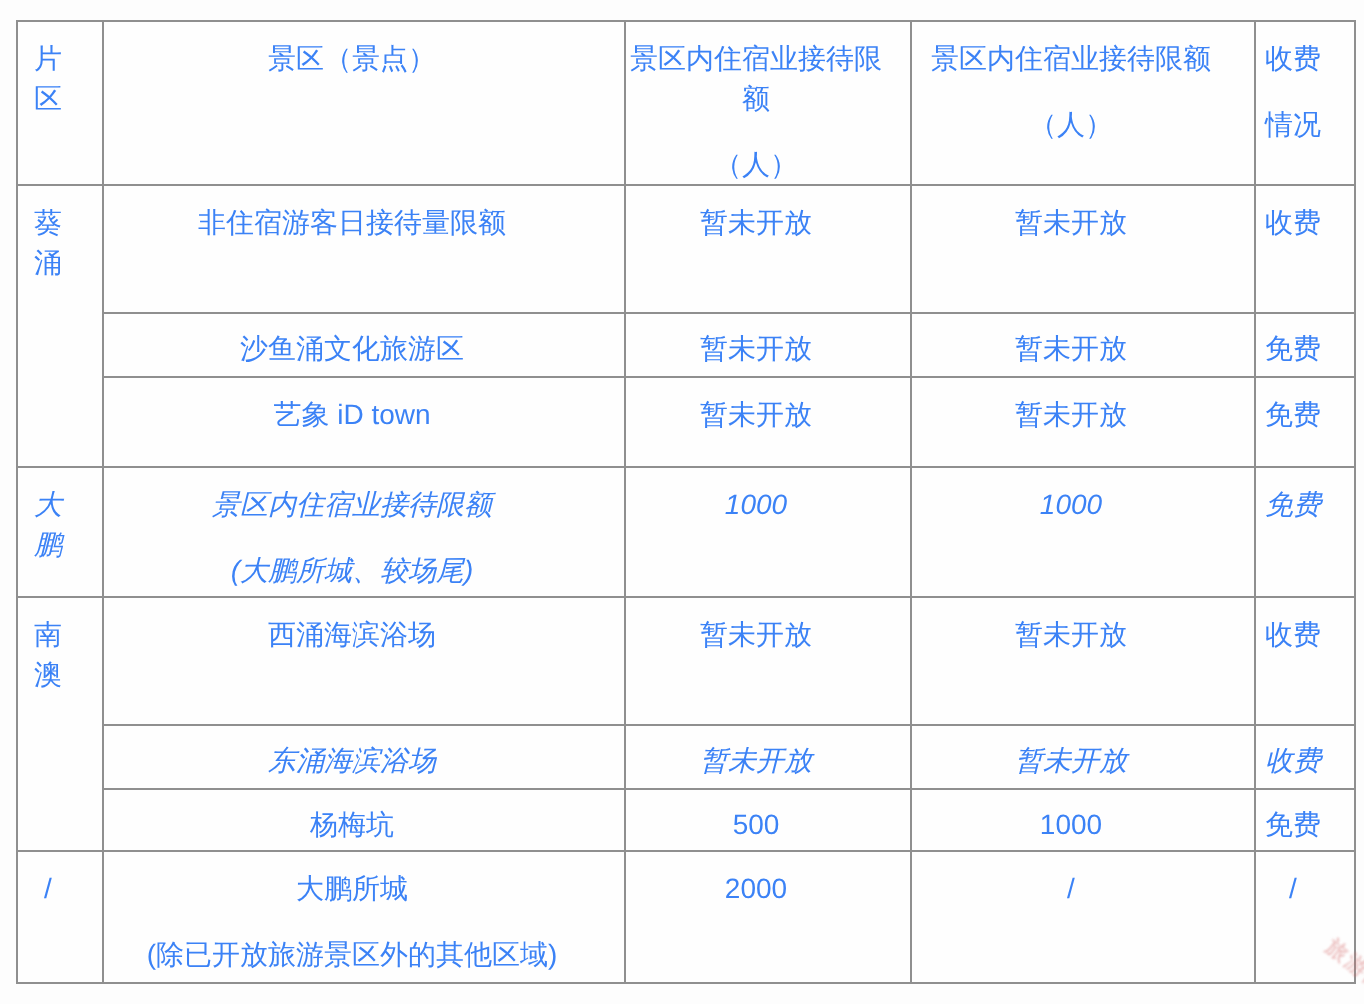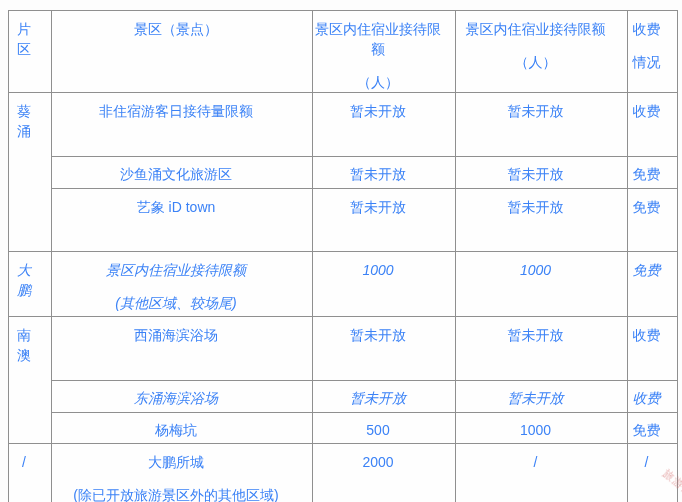--- a/index.html
+++ b/index.html
@@ -33,21 +33,21 @@
     line-height: 20px;
     padding: 8px 14px 0 2px;
     overflow: hidden;
     color: #3b82f6;
   }
   .l2 { margin-top: 13px; }
   
   tr.rh  > * { height: 62px; }
   tr.r0  > * { height: 64px; }
   tr.r1  > * { height: 32px; }
-  tr.r2  > * { height: 63px; }
+  tr.r2  > * { height: 45px; }
   tr.r3  > * { height: 65px; font-style: italic; }
   tr.r4  > * { height: 64px; }
   tr.r5  > * { height: 32px; font-style: italic; }
   tr.r6  > * { height: 31px; }
   tr.r7  > * { height: 66px; }
   
   tr.r1 > td, tr.r5 > td, tr.r6 > td { padding-top: 7px; }
   .watermark {
     position: absolute;
     right: -6px;
@@ -114,21 +114,21 @@
         <td>艺象 iD town</td>
         <td>暂未开放</td>
         <td>暂未开放</td>
         <td>免费</td>
       </tr>
 
       <tr class="r3">
         <td>大鹏</td>
         <td>
           <div class="l1">景区内住宿业接待限额</div>
-          <div class="l2">(其他区域、较场尾)</div>
+          <div class="l2">(大鹏所城、较场尾)</div>
         </td>
         <td>1000</td>
         <td>1000</td>
         <td>免费</td>
       </tr>
 
       <tr class="r4">
         <td rowspan="3">南澳</td>
         <td>西涌海滨浴场</td>
         <td>暂未开放</td>

